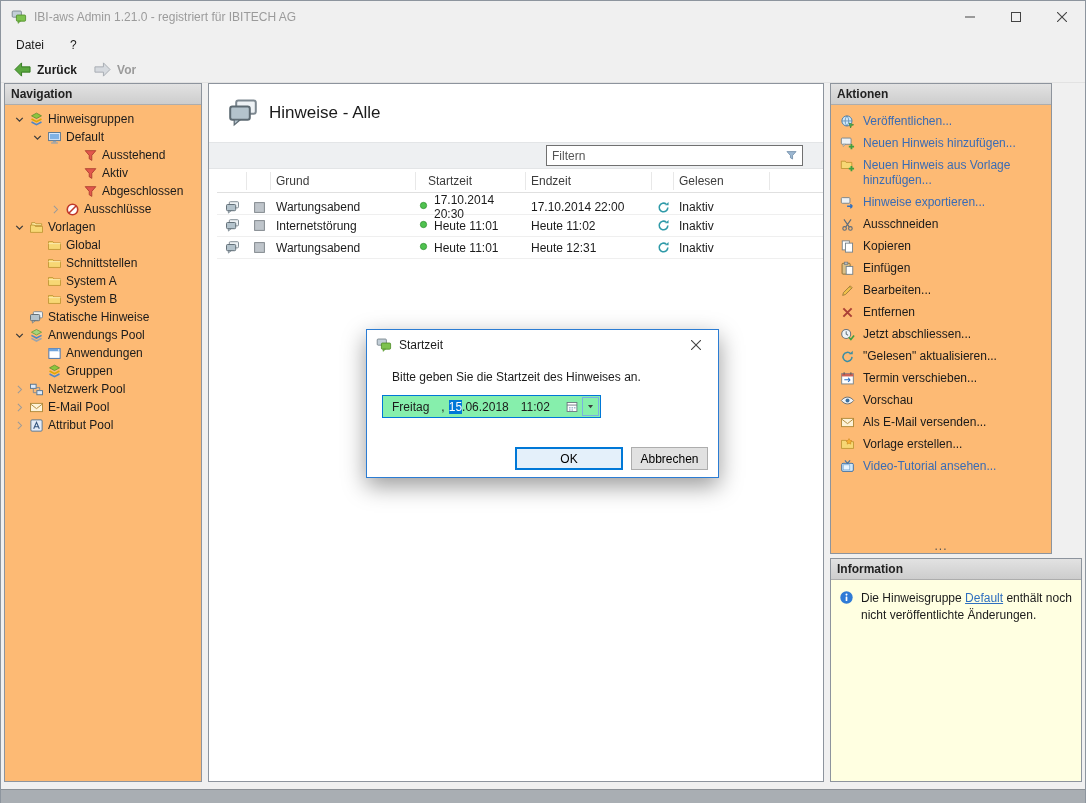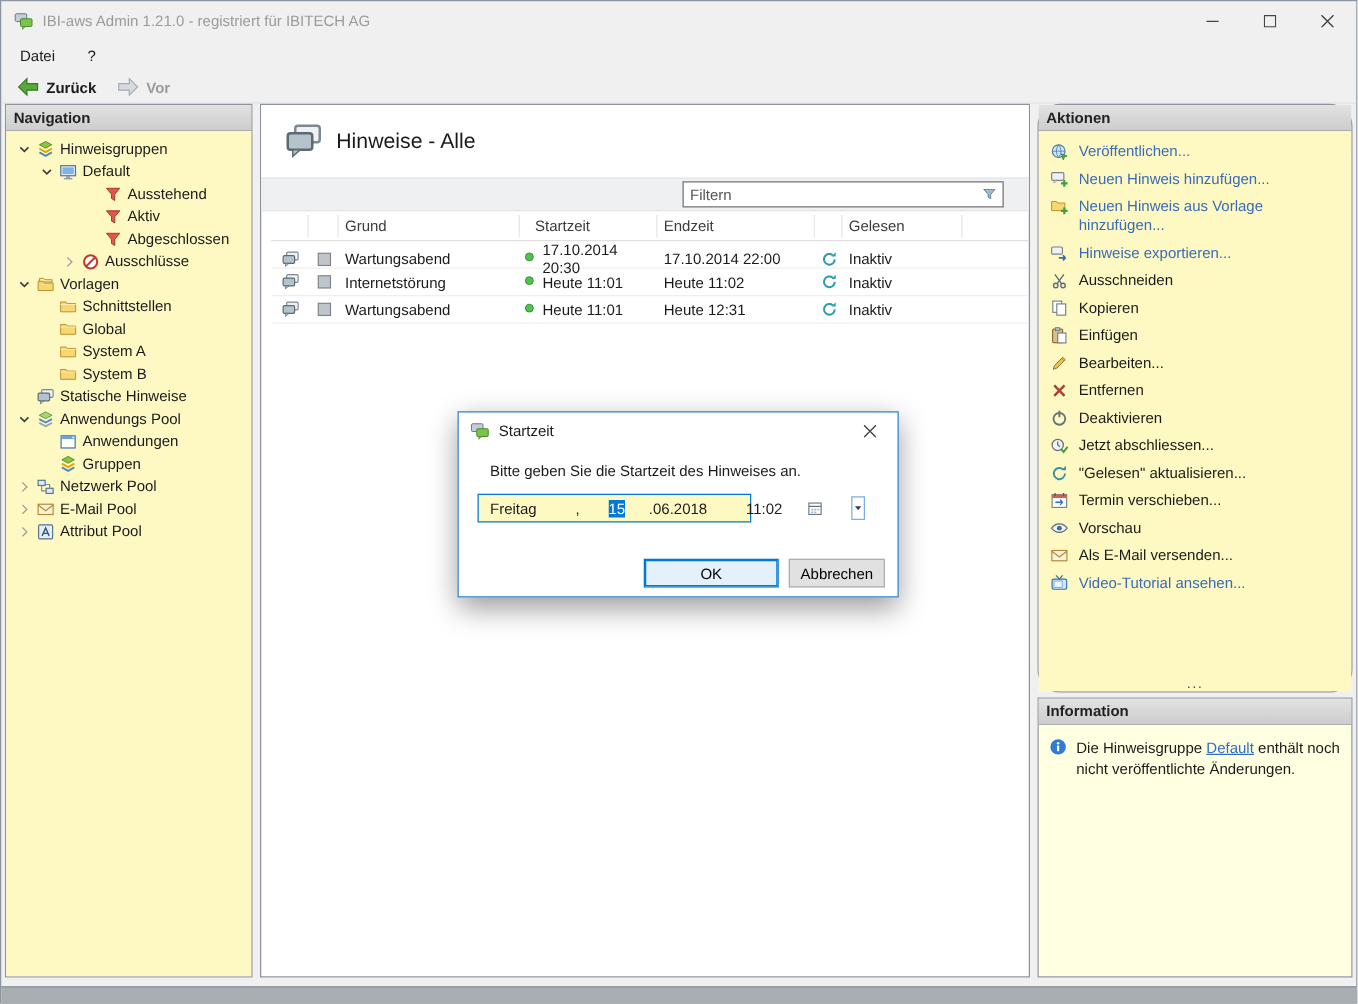--- a/index.html
+++ b/index.html
@@ -24,24 +24,24 @@
   .tool-btn.disabled { color:#9b9b9b; }
   .t-icon svg { width:19px; height:17px; }
 
   [data-icon] { display:inline-flex; align-items:center; justify-content:center; }
   .app-icon svg, .dlg-icon svg { width:16px; height:16px; }
 
   
   .panel { position:absolute; border:1px solid #8d949d; background:#fff; display:flex; flex-direction:column; }
   .panel-header { flex:0 0 21px; background:linear-gradient(#e2e2e2,#cdcdcd); border-bottom:1px solid #adadad;
                   font-weight:bold; color:#222; padding:3px 6px; }
-  .panel-body { flex:1; position:relative; background:#fef9c3; overflow:hidden; }
+  .panel-body { flex:1; position:relative; background:#fdba74; overflow:hidden; }
 
   .nav-panel { left:3px; top:82px; width:198px; height:699px; }
-  .actions-panel { left:829px; top:82px; width:252px; height:471px;border-radius:18px; }
+  .actions-panel { left:829px; top:82px; width:222px; height:471px; }
   .info-panel { left:829px; top:557px; width:252px; height:224px; }
 
   
   .tree { padding-top:5px; }
   .tree-row { height:18px; display:flex; align-items:center; white-space:nowrap; }
   .tree-row.selected { background:#cfdce8; }
   .expander { width:16px; height:16px; flex:0 0 16px; display:inline-flex; align-items:center; justify-content:center; }
   .expander svg { width:13px; height:13px; }
   .tree-icon { width:18px; height:16px; flex:0 0 18px; display:inline-flex; align-items:center; justify-content:center; }
   .tree-icon svg { width:15px; height:15px; }
@@ -91,21 +91,21 @@
 
   
   .dialog { position:absolute; left:365px; top:328px; width:353px; height:149px; background:#fff;
             border:1px solid #2b7cd3; box-shadow:0 8px 22px rgba(0,0,0,.40); z-index:10; }
   .dialog-titlebar { height:29px; display:flex; align-items:center; padding-left:9px; }
   .dlg-title { margin-left:7px; }
   .dlg-close { margin-left:auto; width:45px; height:29px; display:flex; align-items:center; justify-content:center; cursor:pointer; }
   .dlg-close svg { width:10px; height:10px; }
   .dlg-message { margin:11px 0 0 25px; }
   .datetime-picker { position:absolute; left:15px; top:65px; width:219px; height:23px; border:1px solid #0078d7;
-                     display:flex; align-items:center; padding-left:9px; background:#fef9c3;gap:19px; }
+                     display:flex; align-items:center; padding-left:9px; background:#86efac; }
   .dt-comma { margin:0 4px 0 12px; }
   .dt-sel { background:#0078d7; color:#fff; }
   .dt-time { margin-left:12px; }
   .dt-cal { margin-left:auto; }
   .dt-cal svg { width:14px; height:14px; }
   .dt-dd { width:17px; height:19px; margin:0 1px 0 3px; border:1px solid #7ab0e0; display:inline-flex;
            align-items:center; justify-content:center; cursor:pointer; }
   .dt-dd svg { width:9px; height:9px; }
   .btn { position:absolute; height:23px; font:12px "Liberation Sans",sans-serif; background:#e1e1e1;
          border:1px solid #adadad; cursor:pointer; }
@@ -268,31 +268,31 @@
           <span class="tree-label">Vorlagen</span>
         </div>
         <div class="tree-row" style="padding-left: 24px;">
           <span class="expander"></span>
           <span class="tree-icon">
             <svg viewBox="0 0 16 16">
               <path d="M1.6 3.8h4.6l1 1.4h7.2v7H1.6z" fill="#f7d774" stroke="#b68d2a" stroke-width=".8"></path>
               <path d="M1.6 6h12.8" stroke="#fcecb0"></path>
             </svg>
           </span>
-          <span class="tree-label">Schnittstellen</span>
+          <span class="tree-label">Global</span>
         </div>
         <div class="tree-row" style="padding-left: 24px;">
           <span class="expander"></span>
           <span class="tree-icon">
             <svg viewBox="0 0 16 16">
               <path d="M1.6 3.8h4.6l1 1.4h7.2v7H1.6z" fill="#f7d774" stroke="#b68d2a" stroke-width=".8"></path>
               <path d="M1.6 6h12.8" stroke="#fcecb0"></path>
             </svg>
           </span>
-          <span class="tree-label">Global</span>
+          <span class="tree-label">Schnittstellen</span>
         </div>
         <div class="tree-row" style="padding-left: 24px;">
           <span class="expander"></span>
           <span class="tree-icon">
             <svg viewBox="0 0 16 16">
               <path d="M1.6 3.8h4.6l1 1.4h7.2v7H1.6z" fill="#f7d774" stroke="#b68d2a" stroke-width=".8"></path>
               <path d="M1.6 6h12.8" stroke="#fcecb0"></path>
             </svg>
           </span>
           <span class="tree-label">System A</span>
@@ -606,29 +606,20 @@
             <span class="a-icon">
               <svg viewBox="0 0 16 16">
                 <path d="M3.6 3.6l8.8 8.8M12.4 3.6l-8.8 8.8" stroke="#aa4036" stroke-width="2.1"></path>
               </svg>
             </span>
             <span class="action-label">Entfernen</span>
           </div>
           <div class="action-item">
             <span class="a-icon">
               <svg viewBox="0 0 16 16">
-                <circle cx="8" cy="8.6" r="5" fill="none" stroke="#67727d" stroke-width="1.6"></circle>
-                <path d="M8 1.8v5.4" stroke="#67727d" stroke-width="1.6"></path>
-              </svg>
-            </span>
-            <span class="action-label">Deaktivieren</span>
-          </div>
-          <div class="action-item">
-            <span class="a-icon">
-              <svg viewBox="0 0 16 16">
                 <circle cx="6.6" cy="7.4" r="4.8" fill="#eef3f7" stroke="#67727d" stroke-width="1.1"></circle>
                 <path d="M6.6 4.4v3l2 1.6" fill="none" stroke="#67727d" stroke-width="1.1"></path>
                 <path d="M9.4 11l2.2 2.4 3.4-4.4" fill="none" stroke="#3fa03f" stroke-width="1.7"></path>
               </svg>
             </span>
             <span class="action-label">Jetzt abschliessen...</span>
           </div>
           <div class="action-item">
             <span class="a-icon">
               <svg viewBox="0 0 16 16">
@@ -659,20 +650,29 @@
             <span class="action-label">Vorschau</span>
           </div>
           <div class="action-item">
             <span class="a-icon">
               <svg viewBox="0 0 16 16">
                 <rect x="1.6" y="3.6" width="12.8" height="8.8" fill="#fdf3d9" stroke="#b0893a"></rect>
                 <path d="M1.6 4.2L8 9.2l6.4-5" fill="none" stroke="#b0893a"></path>
               </svg>
             </span>
             <span class="action-label">Als E-Mail versenden...</span>
+          </div>
+          <div class="action-item">
+            <span class="a-icon">
+              <svg viewBox="0 0 16 16">
+                <path d="M1.6 3.6h4.6l1 1.4h7.2v7.2H1.6z" fill="#f7d774" stroke="#b68d2a" stroke-width=".8"></path>
+                <path d="M9.6 1.6l1 2 2.2.3-1.6 1.5.4 2.2-2-1-2 1 .4-2.2-1.6-1.5 2.2-.3z" fill="#f9b233" stroke="#c07f17" stroke-width=".5"></path>
+              </svg>
+            </span>
+            <span class="action-label">Vorlage erstellen...</span>
           </div>
           <div class="action-item link gap">
             <span class="a-icon">
               <svg viewBox="0 0 16 16">
                 <rect x="1.8" y="4.6" width="12.4" height="8.6" rx="1.4" fill="#cfe7f8" stroke="#3a6ea5"></rect>
                 <path d="M5.2 1.4L8 4.6l2.8-3.2" fill="none" stroke="#3a6ea5" stroke-width="1.1"></path>
                 <rect x="3.4" y="6.2" width="7" height="5.4" fill="#eaf5fd" stroke="#6fa3cf" stroke-width=".7"></rect>
               </svg>
             </span>
             <span class="action-label">Video-Tutorial ansehen...</span>

